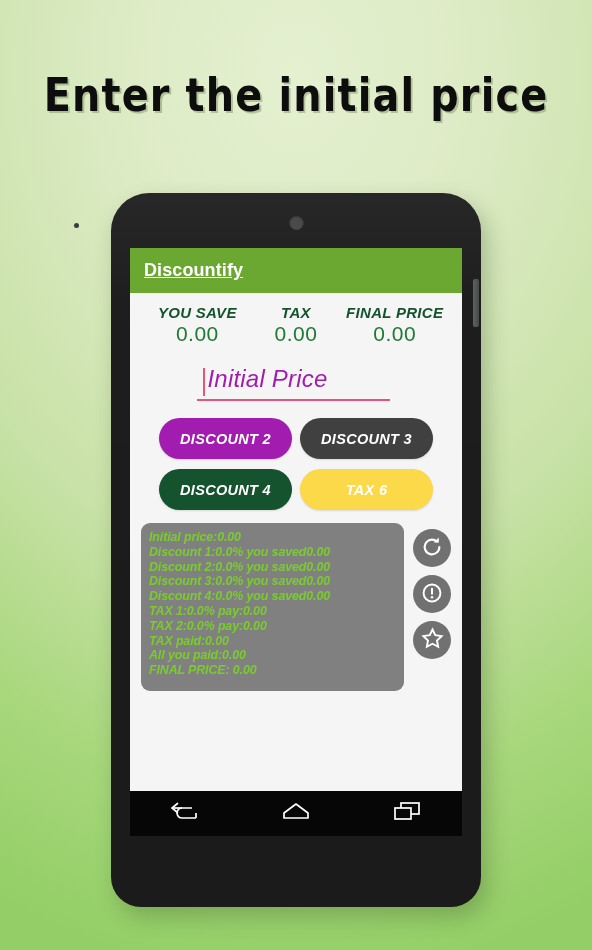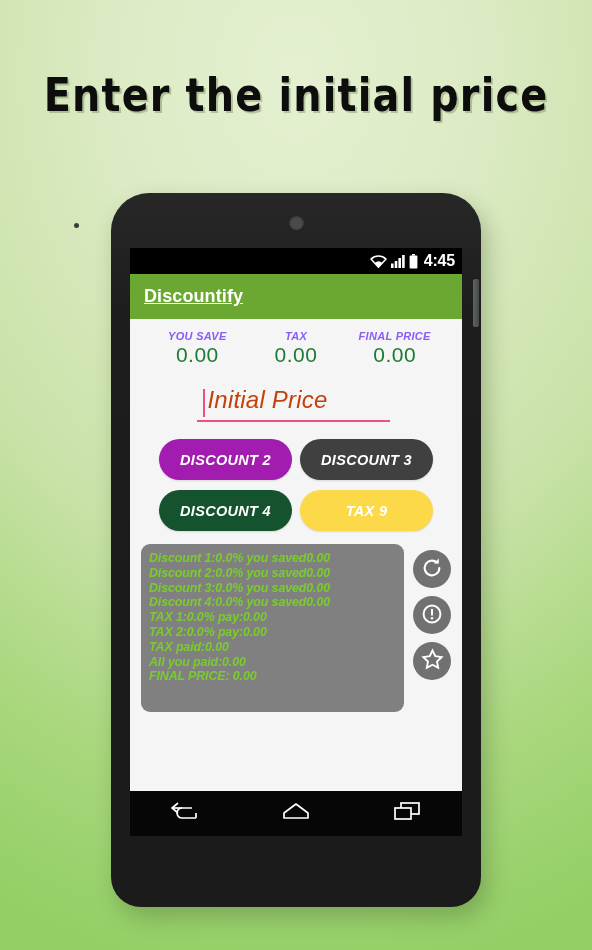--- a/index.html
+++ b/index.html
@@ -135,22 +135,22 @@
   .summary {
     display: flex;
     padding: 11px 18px 0 18px;
     justify-content: space-between;
   }
   .summary-col {
     flex: 1;
     text-align: center;
   }
   .summary-label {
-    color: #8b5cf6;
-    font-size: 11px;
+    color: #14532d;
+    font-size: 15px;
     font-weight: bold;
     font-style: italic;
     letter-spacing: 0.3px;
   }
   .summary-value {
     color: #1f7a33;
     font-size: 21px;
     margin-top: 1px;
     letter-spacing: 0.5px;
   }
@@ -169,21 +169,21 @@
     width: 2px;
     height: 28px;
     background: #e8527d;
   }
   .input-placeholder {
     position: absolute;
     left: 5px;
     top: 0;
     font-size: 24px;
     font-style: italic;
-    color: #c2410c;
+    color: #a21caf;
     letter-spacing: 0.2px;
     white-space: nowrap;
   }
   .input-underline {
     position: absolute;
     left: -6px;
     bottom: 4px;
     width: 193px;
     height: 2px;
     background: #e8527d;
@@ -290,43 +290,20 @@
 
 <div class="phone">
   <div class="phone-gloss"></div>
 </div>
 <div class="sensor-dot"></div>
 <div class="front-camera"></div>
 <div class="power-button"></div>
 
 <div class="screen">
 
-  <div class="status-bar">
-    <span>
-      <svg width="17" height="14" viewBox="0 0 17 14">
-          <path d="M8.5 13.2 1 5.1A10.6 10.6 0 0 1 8.5 2 10.6 10.6 0 0 1 16 5.1Z" fill="none" stroke="#fff" stroke-width="1.5"></path>
-          <path d="M8.5 13.2 4.6 8.9a6 6 0 0 1 7.8 0Z" fill="#fff"></path>
-        </svg>
-    </span>
-    <span>
-      <svg width="14" height="14" viewBox="0 0 14 14">
-          <rect x="0" y="9.5" width="2.6" height="4.5" fill="#fff"></rect>
-          <rect x="3.7" y="7" width="2.6" height="7" fill="#fff"></rect>
-          <rect x="7.4" y="4" width="2.6" height="10" fill="#fff"></rect>
-          <rect x="11.1" y="1" width="2.6" height="13" fill="#fff"></rect>
-        </svg>
-    </span>
-    <span>
-      <svg width="9" height="15" viewBox="0 0 9 15">
-          <rect x="3" y="0" width="3" height="1.6" fill="#fff"></rect>
-          <rect x="0.6" y="1.6" width="7.8" height="13" rx="0.8" fill="#fff"></rect>
-        </svg>
-    </span>
-    <span class="status-time">4:45</span>
-  </div>
 
   <div class="app-bar">
     <span class="app-title">Discountify</span>
   </div>
 
   <div class="content">
 
     <div class="summary">
       <div class="summary-col">
         <div class="summary-label">YOU SAVE</div>
@@ -345,25 +322,26 @@
     <div class="input-wrap">
       <div class="caret"></div>
       <div class="input-placeholder">Initial Price</div>
       <div class="input-underline"></div>
     </div>
 
     <div class="btn-grid">
       <button class="pill" style="background:#a21caf">DISCOUNT 2</button>
       <button class="pill" style="background:#404040">DISCOUNT 3</button>
       <button class="pill" style="background:#14532d">DISCOUNT 4</button>
-      <button class="pill" style="background:#fbd949">TAX 9</button>
+      <button class="pill" style="background:#fbd949">TAX 6</button>
     </div>
 
     <div class="result-row">
       <div class="result-panel">
+        <div class="result-line">Initial price:0.00</div>
         <div class="result-line">Discount 1:0.0% you saved0.00</div>
         <div class="result-line">Discount 2:0.0% you saved0.00</div>
         <div class="result-line">Discount 3:0.0% you saved0.00</div>
         <div class="result-line">Discount 4:0.0% you saved0.00</div>
         <div class="result-line">TAX 1:0.0% pay:0.00</div>
         <div class="result-line">TAX 2:0.0% pay:0.00</div>
         <div class="result-line">TAX paid:0.00</div>
         <div class="result-line">All you paid:0.00</div>
         <div class="result-line">FINAL PRICE: 0.00</div>
       </div>

